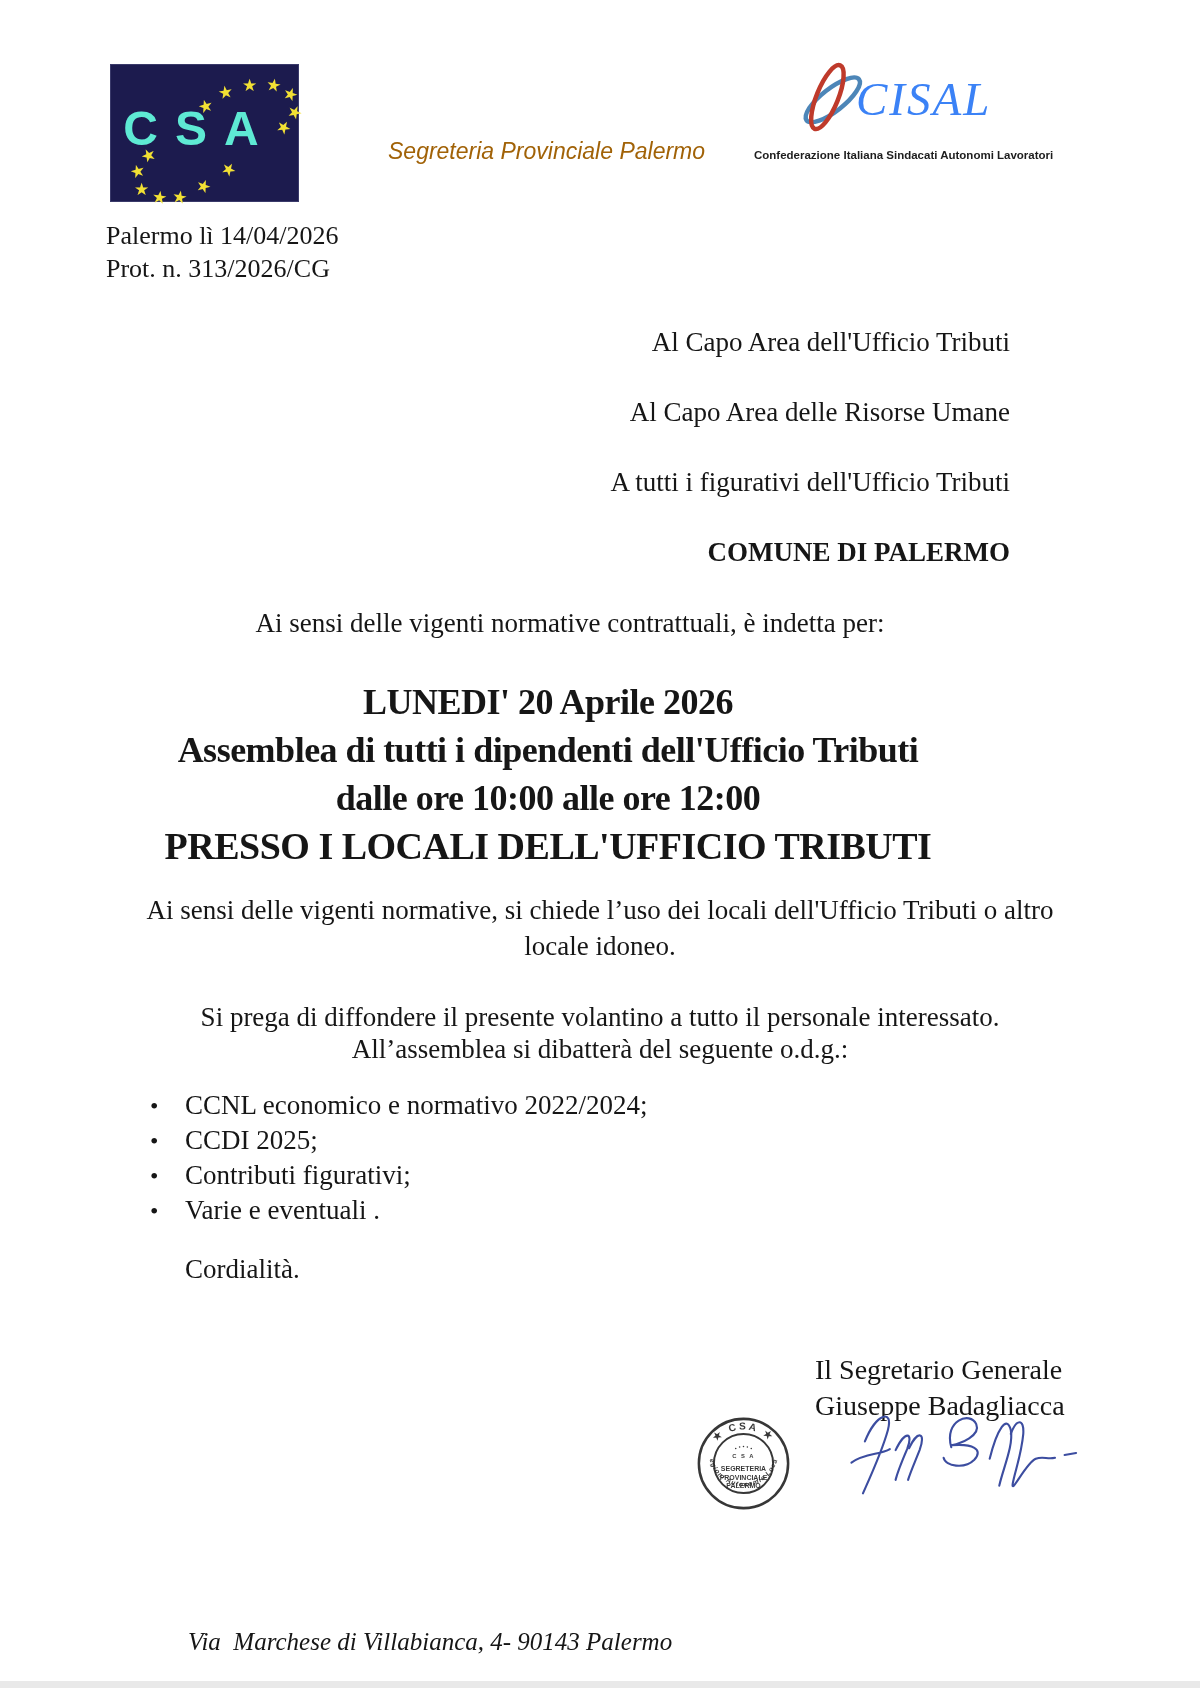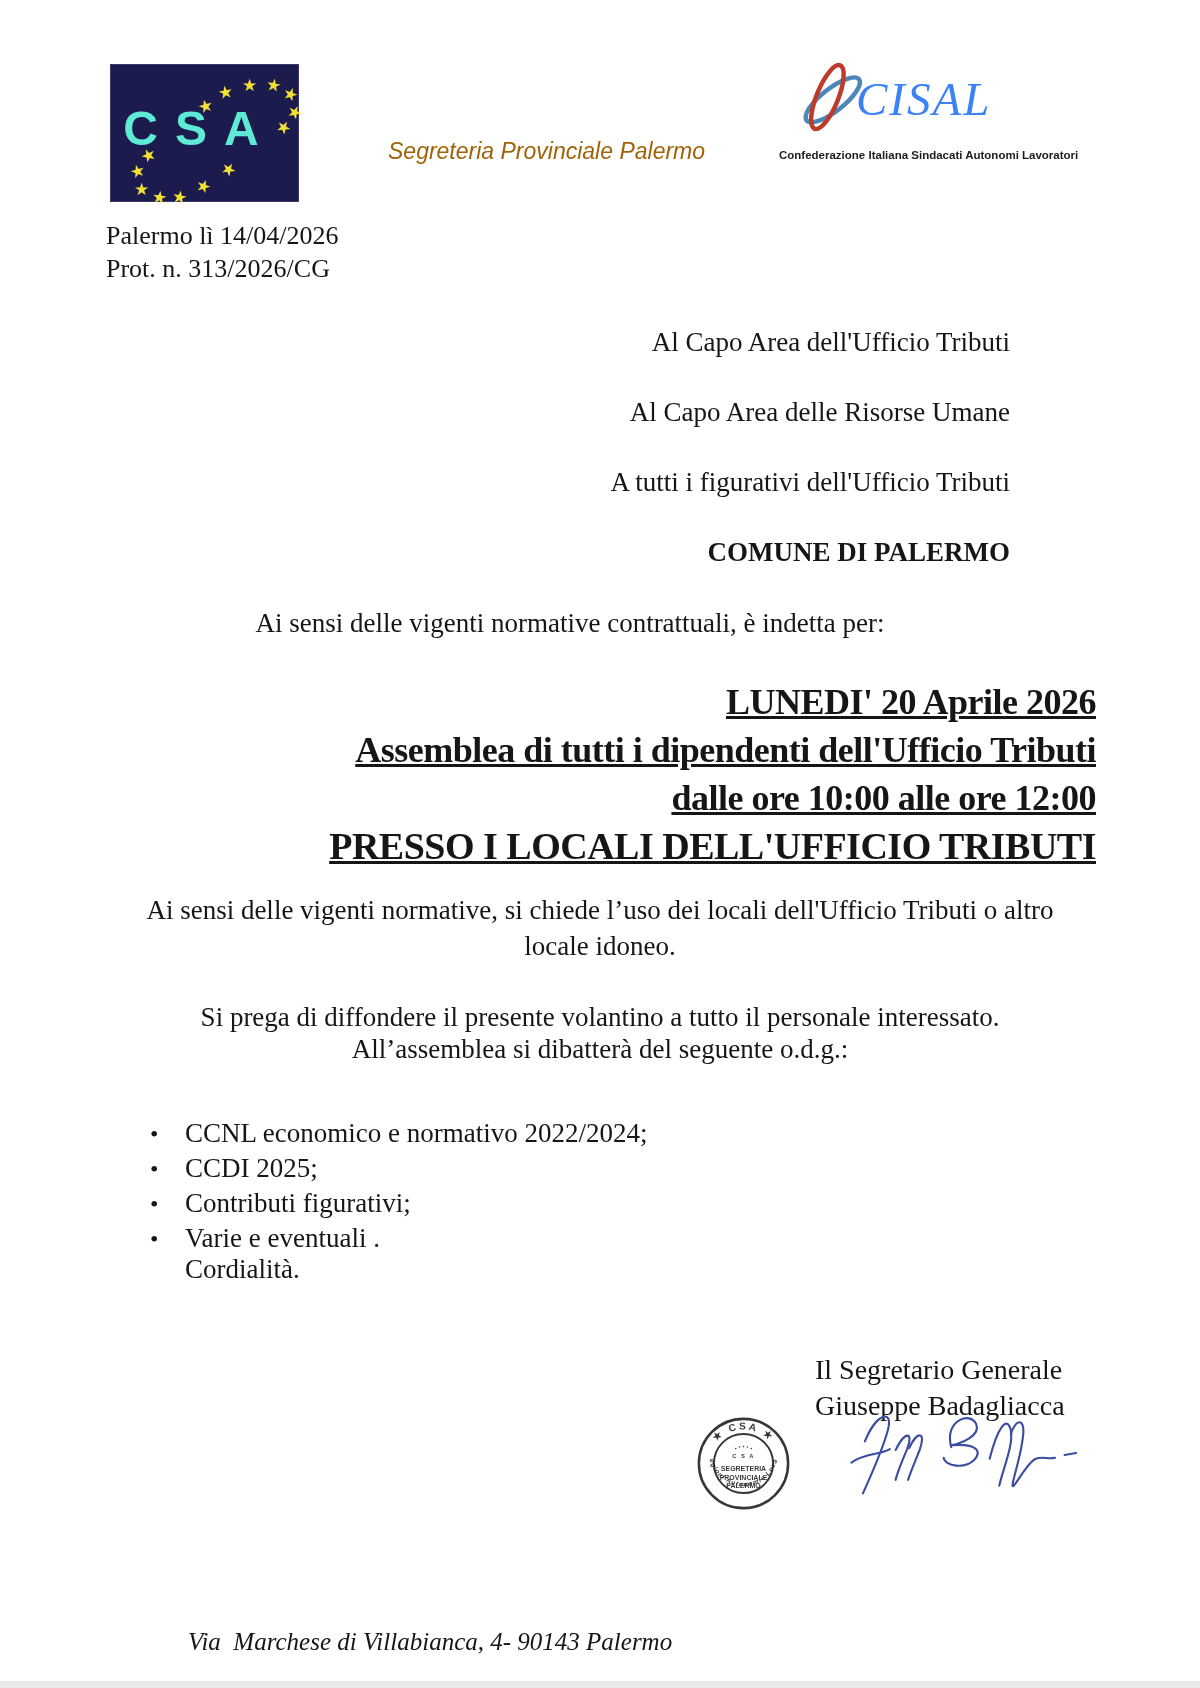--- a/index.html
+++ b/index.html
@@ -13,39 +13,39 @@
                font-family:"Liberation Sans",sans-serif;font-weight:800;font-size:48px;
                letter-spacing:17px;color:#5eead4;}
   .csa-star{position:absolute;font-size:17px;line-height:1;}
 
   .segreteria{position:absolute;left:388px;top:138px;font-family:"Liberation Sans",sans-serif;
               font-style:italic;font-size:23px;color:#a16207;}
 
   .cisal-orbit{position:absolute;left:795px;top:56px;}
   .cisal-word{position:absolute;left:856px;top:72px;font-family:"Liberation Serif",serif;
               font-style:italic;font-size:47px;letter-spacing:2px;}
-  .cisal-sub{position:absolute;left:779px;top:149px;width:300px;
+  .cisal-sub{position:absolute;left:754px;top:149px;width:300px;
              font-family:"Liberation Sans",sans-serif;font-weight:bold;font-size:11.5px;color:#1d1d1d;}
 
   
   .meta{position:absolute;left:106px;top:219px;font-size:26px;line-height:33px;}
   .recipients{position:absolute;left:300px;top:327px;width:710px;text-align:right;font-size:27px;}
   .recipients .r-line{height:70px;}
   .recipients .r-org{font-weight:bold;}
 
   
   .intro{position:absolute;left:0;width:1140px;top:608px;text-align:center;font-size:27px;}
-  .headline{position:absolute;left:0;width:1096px;top:678px;text-align:right;font-weight:bold;text-decoration:underline;}
+  .headline{position:absolute;left:0;width:1096px;top:678px;text-align:center;font-weight:bold;}
   .h-line{font-size:36px;line-height:48px;letter-spacing:-0.5px;}
   .h-line-big{font-size:38px;line-height:48px;letter-spacing:-0.5px;}
   .request{position:absolute;left:90px;width:1020px;top:892px;text-align:center;
            font-size:27px;line-height:36px;}
   .notes{position:absolute;left:0;width:1200px;top:1001px;text-align:center;
          font-size:27px;line-height:32px;}
-  .agenda{position:absolute;left:150px;top:1090px;font-size:27px;margin-top:28px;}
+  .agenda{position:absolute;left:150px;top:1090px;font-size:27px;}
   .agenda-row{display:flex;align-items:baseline;height:35px;}
   .agenda-dot{width:35px;font-size:24px;}
   .agenda-dot::before{content:"\2022";}
   .closing{position:absolute;left:185px;top:1254px;font-size:27px;}
 
   
   .sig-block{position:absolute;left:815px;top:1352px;width:270px;text-align:left;
              font-size:28px;line-height:36px;}
   .stamp{position:absolute;left:695px;top:1415px;}
   .signature-ink{position:absolute;left:838px;top:1403px;}

